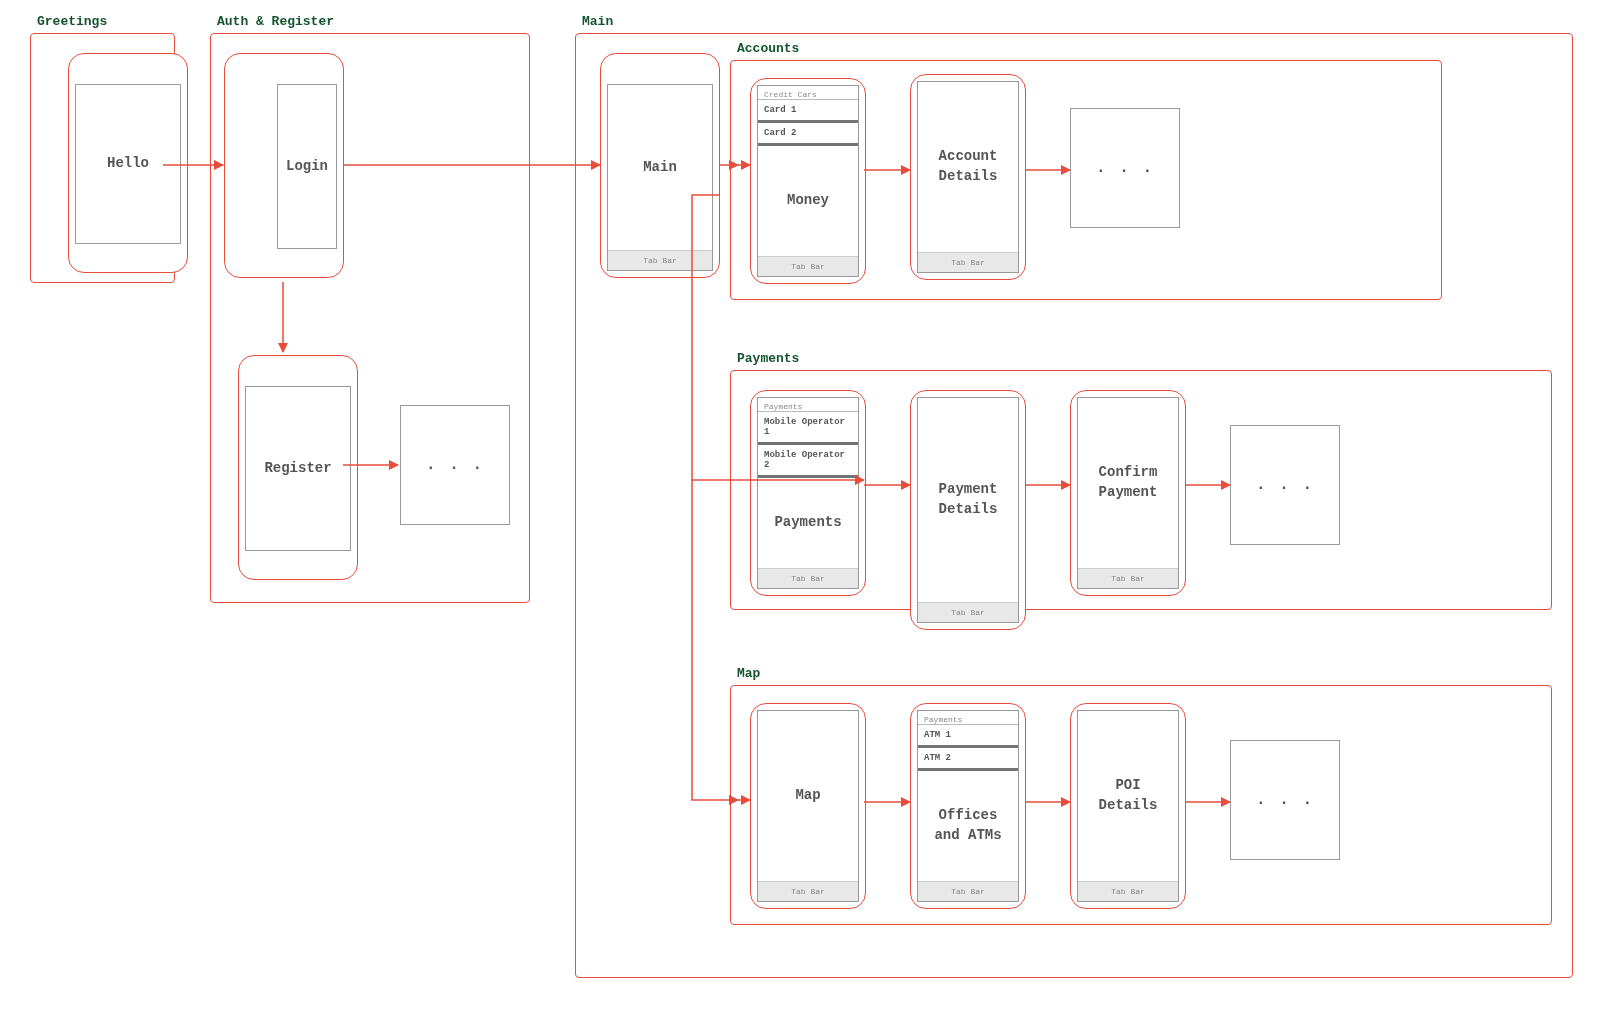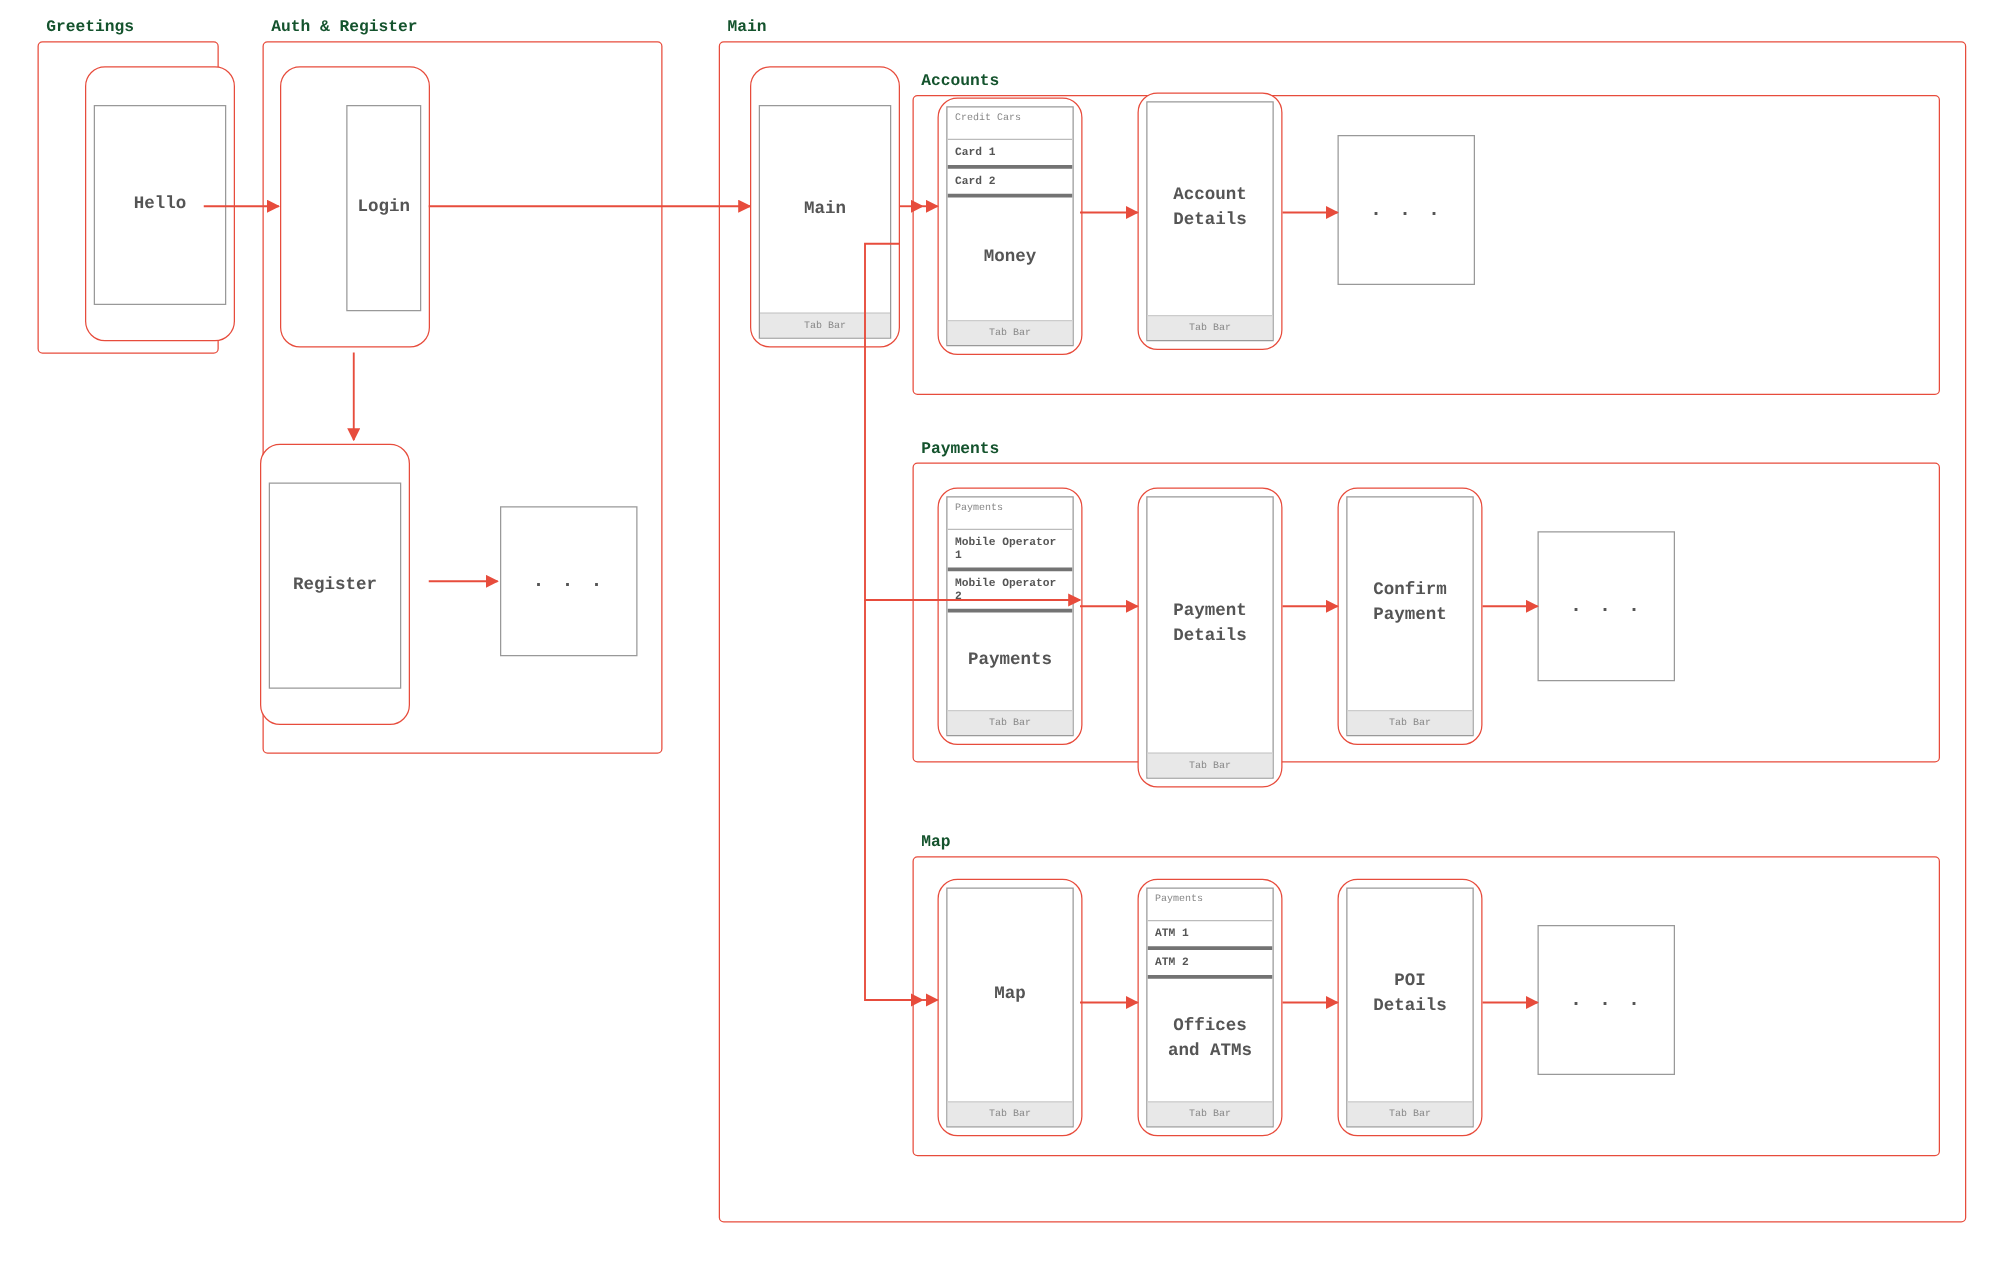--- a/index.html
+++ b/index.html
@@ -62,21 +62,21 @@
     line-height: 1.4;
   }
   .list-section {
     display: flex;
     flex-direction: column;
   }
   .list-header {
     font-size: 8px;
     color: #888888;
     border-bottom: 1px solid #bbbbbb;
-    padding: 4px 6px 12px 6px;
+    padding: 4px 6px 0 6px;
   }
   .list-item {
     font-size: 9px;
     font-weight: 600;
     color: #555555;
     border-bottom: 3px solid #737373;
     padding: 5px 6px;
   }
   .tab-bar {
     background: #e8e8e8;
@@ -156,39 +156,39 @@
 </div>
 
 <div class="group" style="left:210px; top:33px; width:320px; height:570px;">
   <div class="group-label">Auth &amp; Register</div>
 </div>
 <div class="phone" style="left:224px; top:53px; width:120px; height:225px;">
   <div class="phone-inner" style="margin-top:24px; margin-bottom:22px;margin-left:46px;">
     <div class="screen-title">Login</div>
   </div>
 </div>
-<div class="phone" style="left:208px; top:355px; width:120px; height:225px;">
+<div class="phone" style="left:238px; top:355px; width:120px; height:225px;">
   <div class="phone-inner" style="margin-top:24px; margin-bottom:22px;">
     <div class="screen-title">Register</div>
   </div>
 </div>
 <div class="ellipsis-box" style="left:400px; top:405px; width:110px; height:120px;">. . .</div>
 
 <div class="group" style="left:575px; top:33px; width:998px; height:945px;">
   <div class="group-label">Main</div>
 </div>
 
 <div class="phone" style="left:600px; top:53px; width:120px; height:225px;">
   <div class="phone-inner" style="margin-top:24px;">
     <div class="screen-title">Main</div>
     <div class="tab-bar">Tab Bar</div>
   </div>
 </div>
 
-<div class="group" style="left:730px; top:60px; width:822px; height:240px;margin-top:16px;">
+<div class="group" style="left:730px; top:60px; width:712px; height:240px;">
   <div class="group-label">Accounts</div>
 </div>
 <div class="phone" style="left:750px; top:78px; width:116px; height:206px;">
   <div class="phone-inner">
     <div class="list-section">
       <div class="list-header">Credit Cars</div>
       <div class="list-item">Card 1</div>
       <div class="list-item">Card 2</div>
     </div>
     <div class="screen-title">Money</div>

